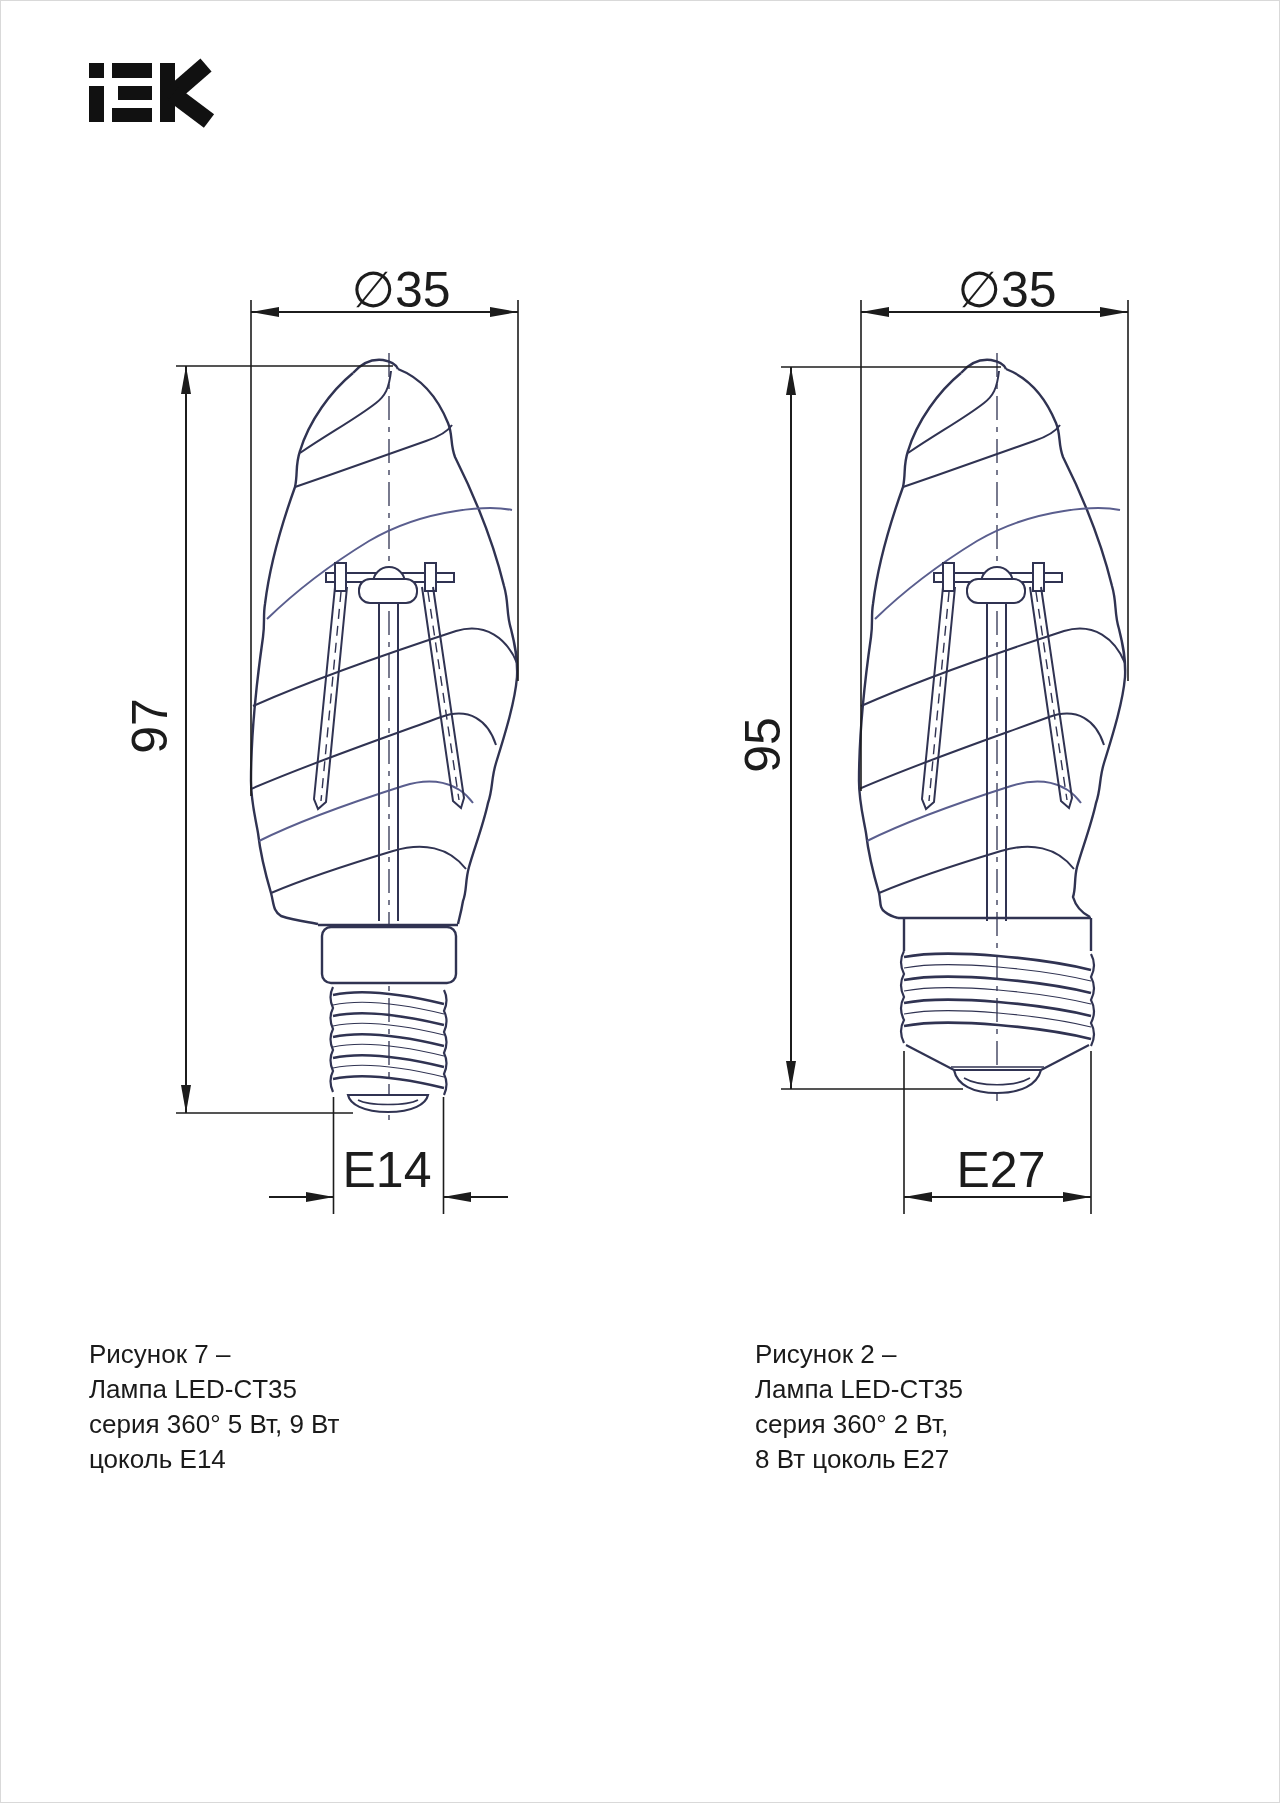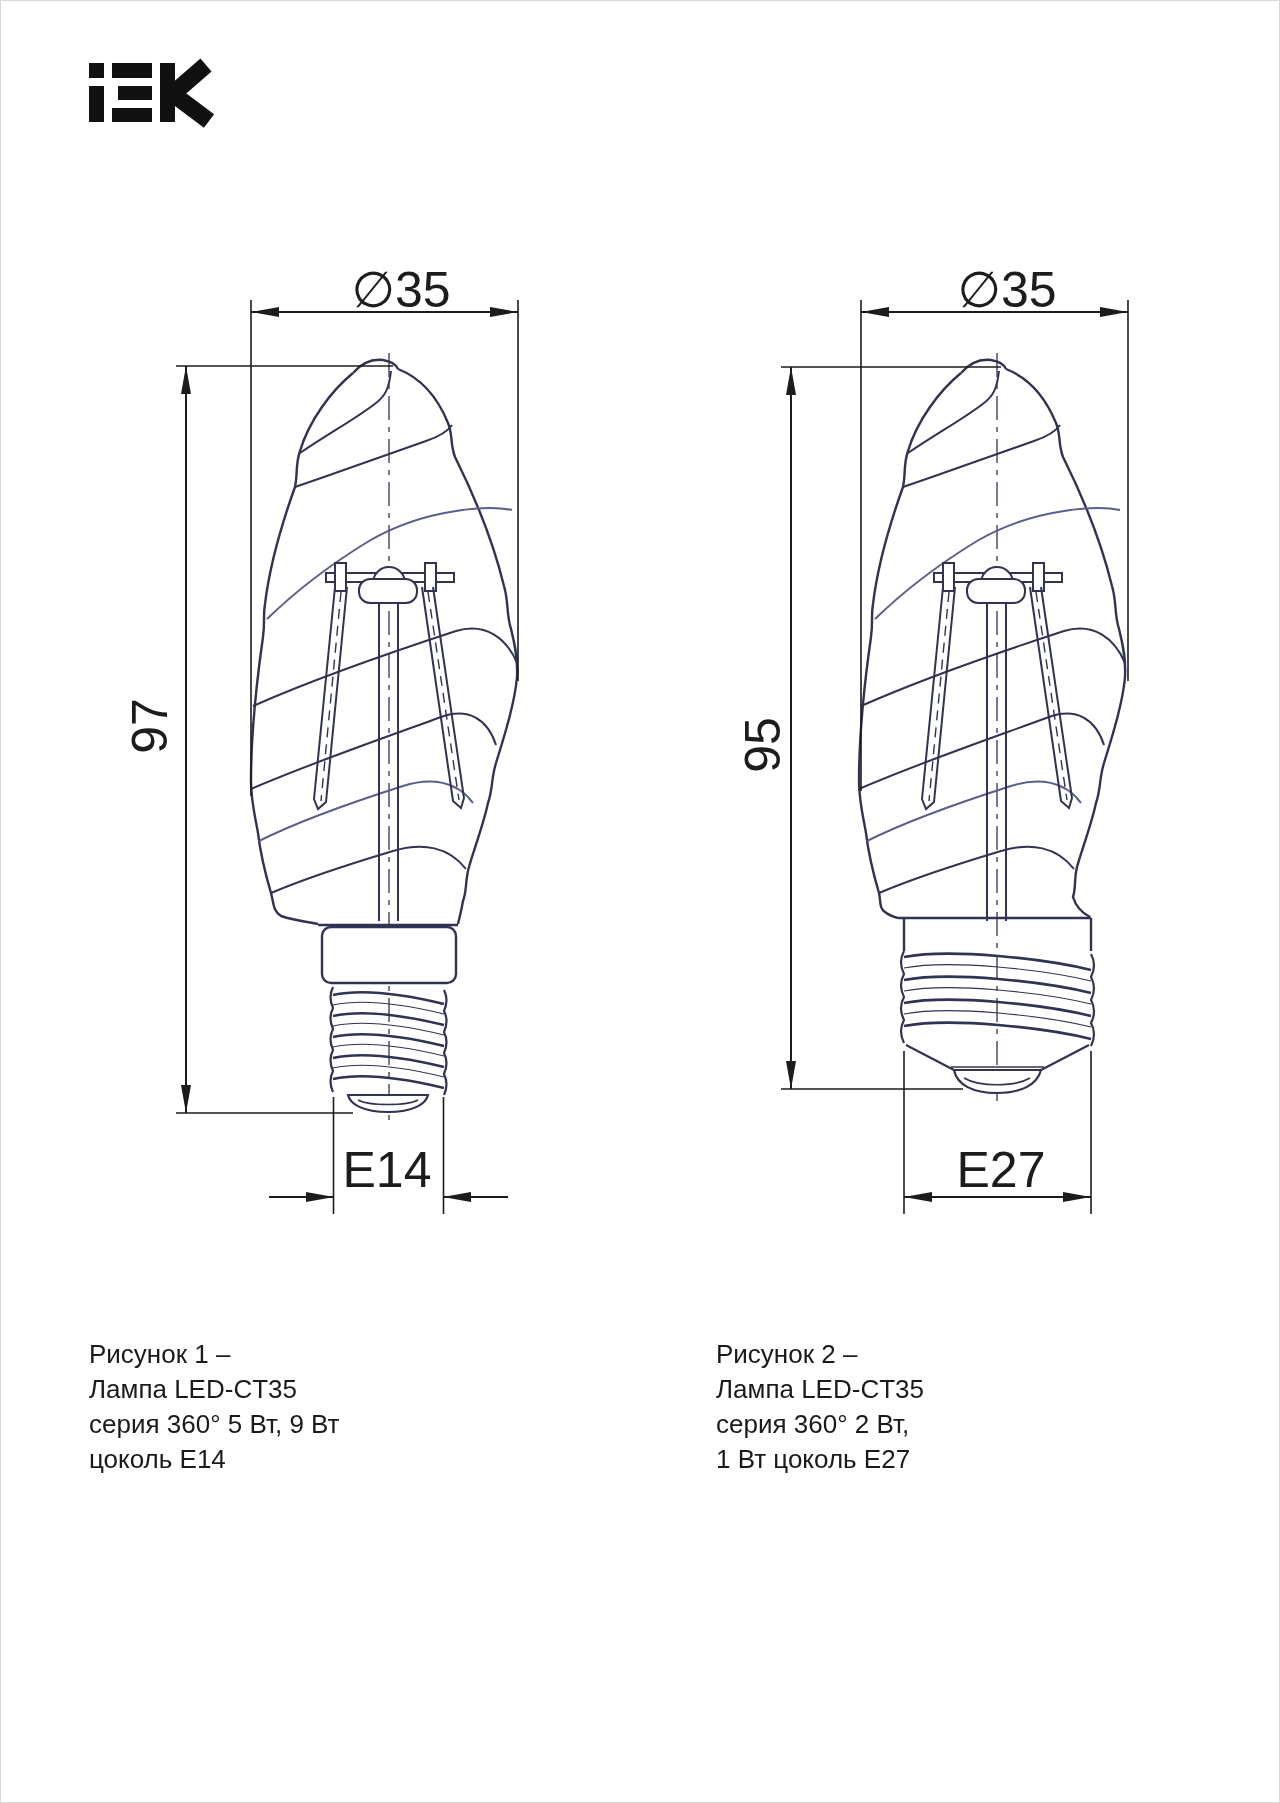--- a/index.html
+++ b/index.html
@@ -20,21 +20,21 @@
   }
   .caption{
     position:absolute;
     top:1336px;
     color:#1a1a1a;
     font-size:26px;
     line-height:35px;
     white-space:nowrap;
   }
   .caption-1{left:88px;}
-  .caption-2{left:715px;}
+  .caption-2{left:754px;}
   .sr-only{
     position:absolute;width:1px;height:1px;overflow:hidden;
     clip:rect(0 0 0 0);white-space:nowrap;
   }
 </style>
 </head>
 <body>
 
 <div class="page">
 
@@ -232,26 +232,26 @@
         <polygon points="1090,1196 1062,1191 1062,1201" fill="#1c1c1c" stroke="none"></polygon>
       </g>
 
       <text class="dim-text" x="1006" y="306" text-anchor="middle">∅35</text>
       <text class="dim-text" transform="translate(779,744) rotate(-90)" text-anchor="middle">95</text>
       <text class="dim-text" x="1000" y="1186" text-anchor="middle">E27</text>
     </g>
   </svg>
 
   <div class="caption caption-1">
-    <div>Рисунок 1 –</div>
+    <div>Рисунок 7 –</div>
     <div>Лампа LED-CT35</div>
     <div>серия 360° 5 Вт, 9 Вт</div>
     <div>цоколь Е14</div>
   </div>
 
   <div class="caption caption-2">
     <div>Рисунок 2 –</div>
     <div>Лампа LED-CT35</div>
     <div>серия 360° 2 Вт,</div>
-    <div>1 Вт цоколь Е27</div>
+    <div>8 Вт цоколь Е27</div>
   </div>
 
 </div>
 
 </body></html>

